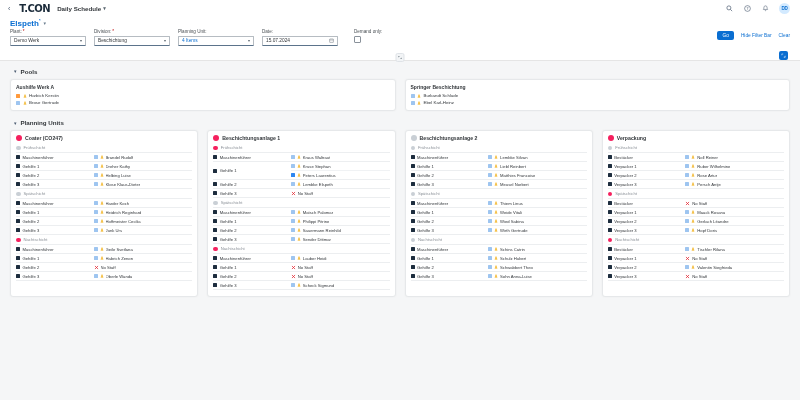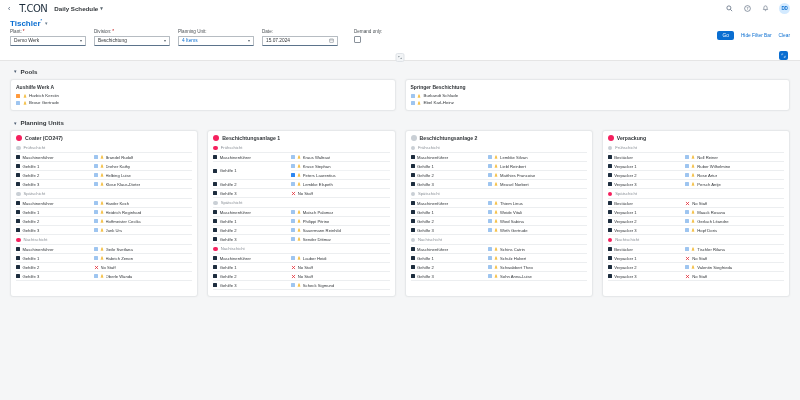--- a/index.html
+++ b/index.html
@@ -16,21 +16,21 @@
     display: flex; align-items: center;
     padding: 0 6px; gap: 7px;
     position: relative;
   }
   .shell-back {
     font-size: 7px; color: #4a5a70; cursor: pointer;
     padding: 0 2px; line-height: 1;
   }
   .shell-logo {
     font-family: "DejaVu Sans", sans-serif;
-    font-size: 10px; font-weight: 400; letter-spacing: -0.5px;
+    font-size: 10px; font-weight: 700; letter-spacing: -0.5px;
     color: #1b2b3a;
   }
   .shell-title {
     font-size: 6.2px; font-weight: 700; color: #32363a;
     display: flex; align-items: center; gap: 2px;
   }
   .shell-caret { font-size: 5px; color: #5b6770; }
   .shell-right {
     margin-left: auto; display: flex; align-items: center; gap: 9px;
     padding-right: 4px;
@@ -217,21 +217,21 @@
           <path d="M8 2c-2.2 0-3.6 1.6-3.6 3.8 0 3-1.2 3.6-1.2 4.4h9.6c0-.8-1.2-1.4-1.2-4.4C11.6 3.6 10.2 2 8 2z" fill="none" stroke="#4a5a70" stroke-width="1.3"></path>
           <path d="M6.6 12a1.5 1.5 0 0 0 2.8 0" fill="none" stroke="#4a5a70" stroke-width="1.3"></path>
         </svg>
     </div>
     <div class="avatar">DD</div>
   </div>
 </div>
 
 <div class="variant-row">
   <div class="variant-name">
-    <span>Tischler</span><span class="variant-star">*</span>
+    <span>Elspeth</span><span class="variant-star">*</span>
   </div>
   <div class="variant-caret">▾</div>
 </div>
 
 <div class="filterbar">
   <div class="filter-fields">
 
     <div class="ffield">
       <div class="flabel">
         <span>Plant:</span>

